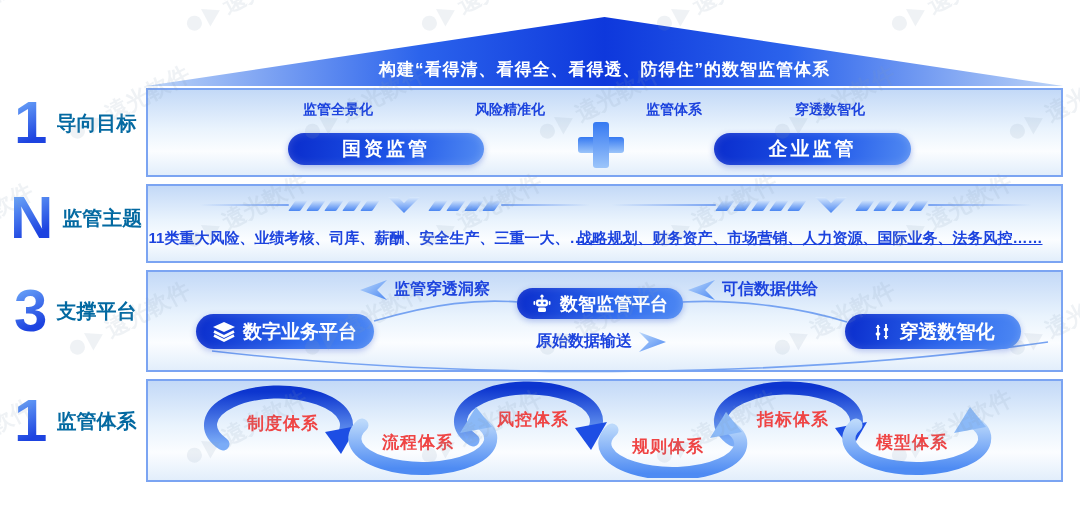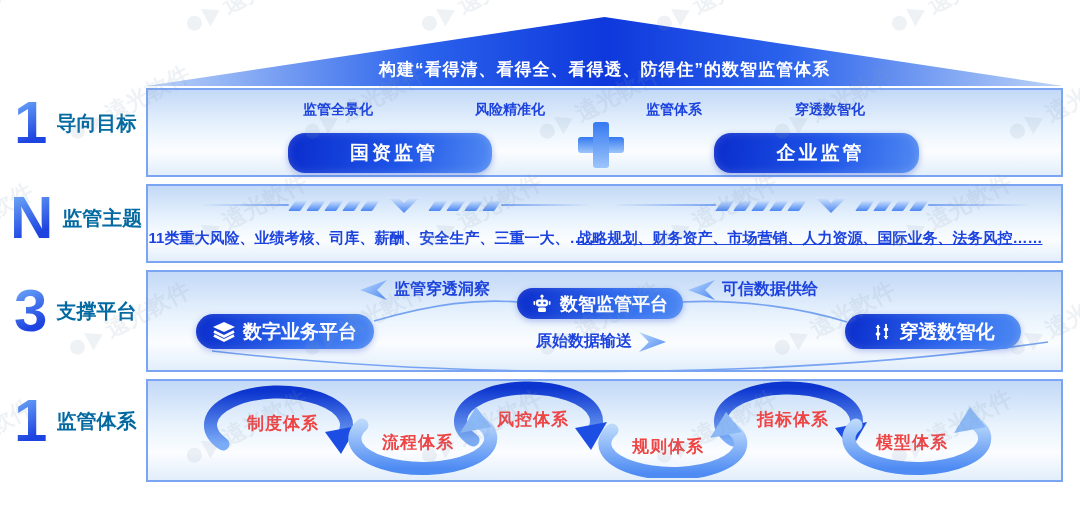--- a/index.html
+++ b/index.html
@@ -37,25 +37,25 @@
              -webkit-background-clip:text;background-clip:text;color:transparent;}
   .side .lbl{font-size:20px;font-weight:800;color:#0369a1;}
   #side1{left:14px;top:96px;}
   #side2{left:10px;top:191px;}
   #side3{left:14px;top:284px;}
   #side4{left:14px;top:394px;}
 
   
   .feat{position:absolute;top:101px;transform:translateX(-50%);font-size:14px;
         font-weight:800;color:#1c43de;z-index:5;white-space:nowrap;}
-  .pill{position:absolute;top:133px;height:40px;border-radius:17px;display:flex;
+  .pill{position:absolute;top:133px;height:32px;border-radius:17px;display:flex;
         align-items:center;justify-content:center;color:#fff;font-weight:800;
         font-size:19px;letter-spacing:3px;z-index:5;
         background:linear-gradient(100deg,#0a2ccc 0%,#1e55e8 55%,#66a0f6 118%);
-        box-shadow:0 2px 6px rgba(20,60,200,.35), inset 0 0 10px rgba(255,255,255,.18);padding-left:8px;}
+        box-shadow:0 2px 6px rgba(20,60,200,.35), inset 0 0 10px rgba(255,255,255,.18);}
   #pill-guozi{left:288px;width:196px;}
   #pill-qiye{left:714px;width:197px;}
   .plus{position:absolute;left:578px;top:122px;width:46px;height:46px;z-index:5;}
   .plus::before{content:"";position:absolute;left:0;top:15px;width:46px;height:16px;
         border-radius:3px;background:linear-gradient(180deg,#3579f2,#9cc5fa);}
   .plus::after{content:"";position:absolute;left:15px;top:0;width:16px;height:46px;
         border-radius:3px;background:linear-gradient(180deg,#3579f2,#9cc5fa);}
 
   
   .band{position:absolute;top:196px;height:18px;display:flex;align-items:center;z-index:5;}

